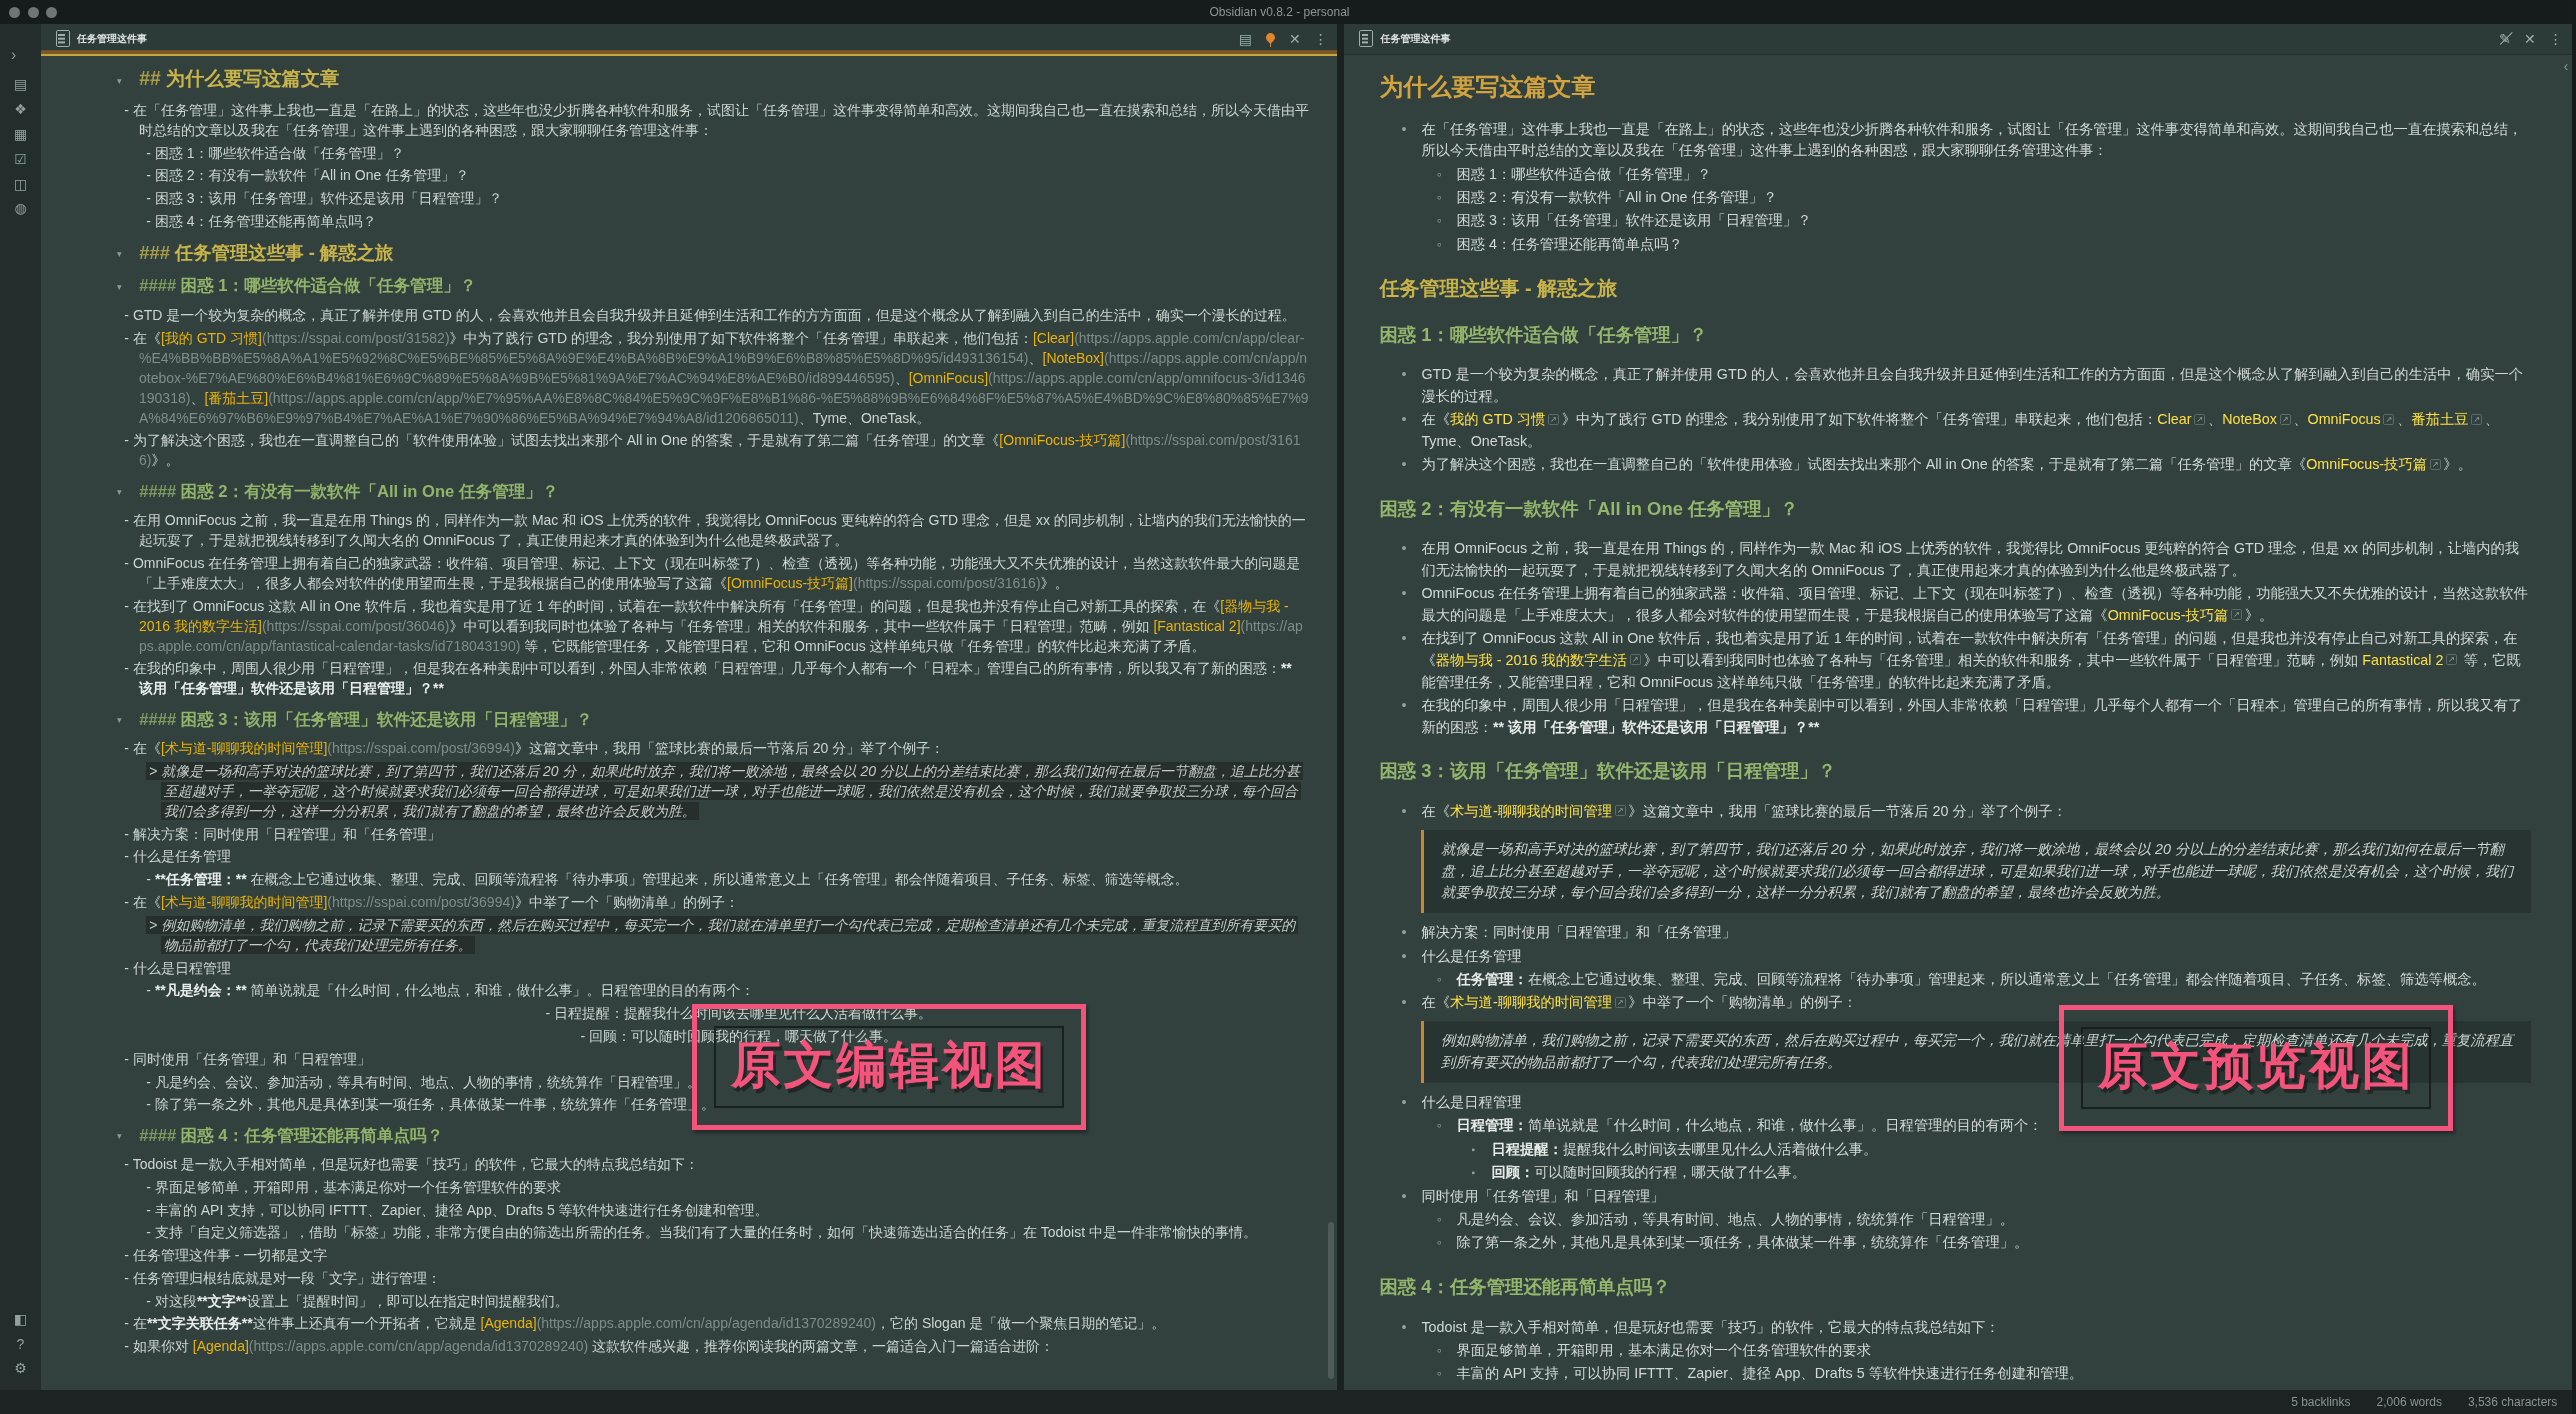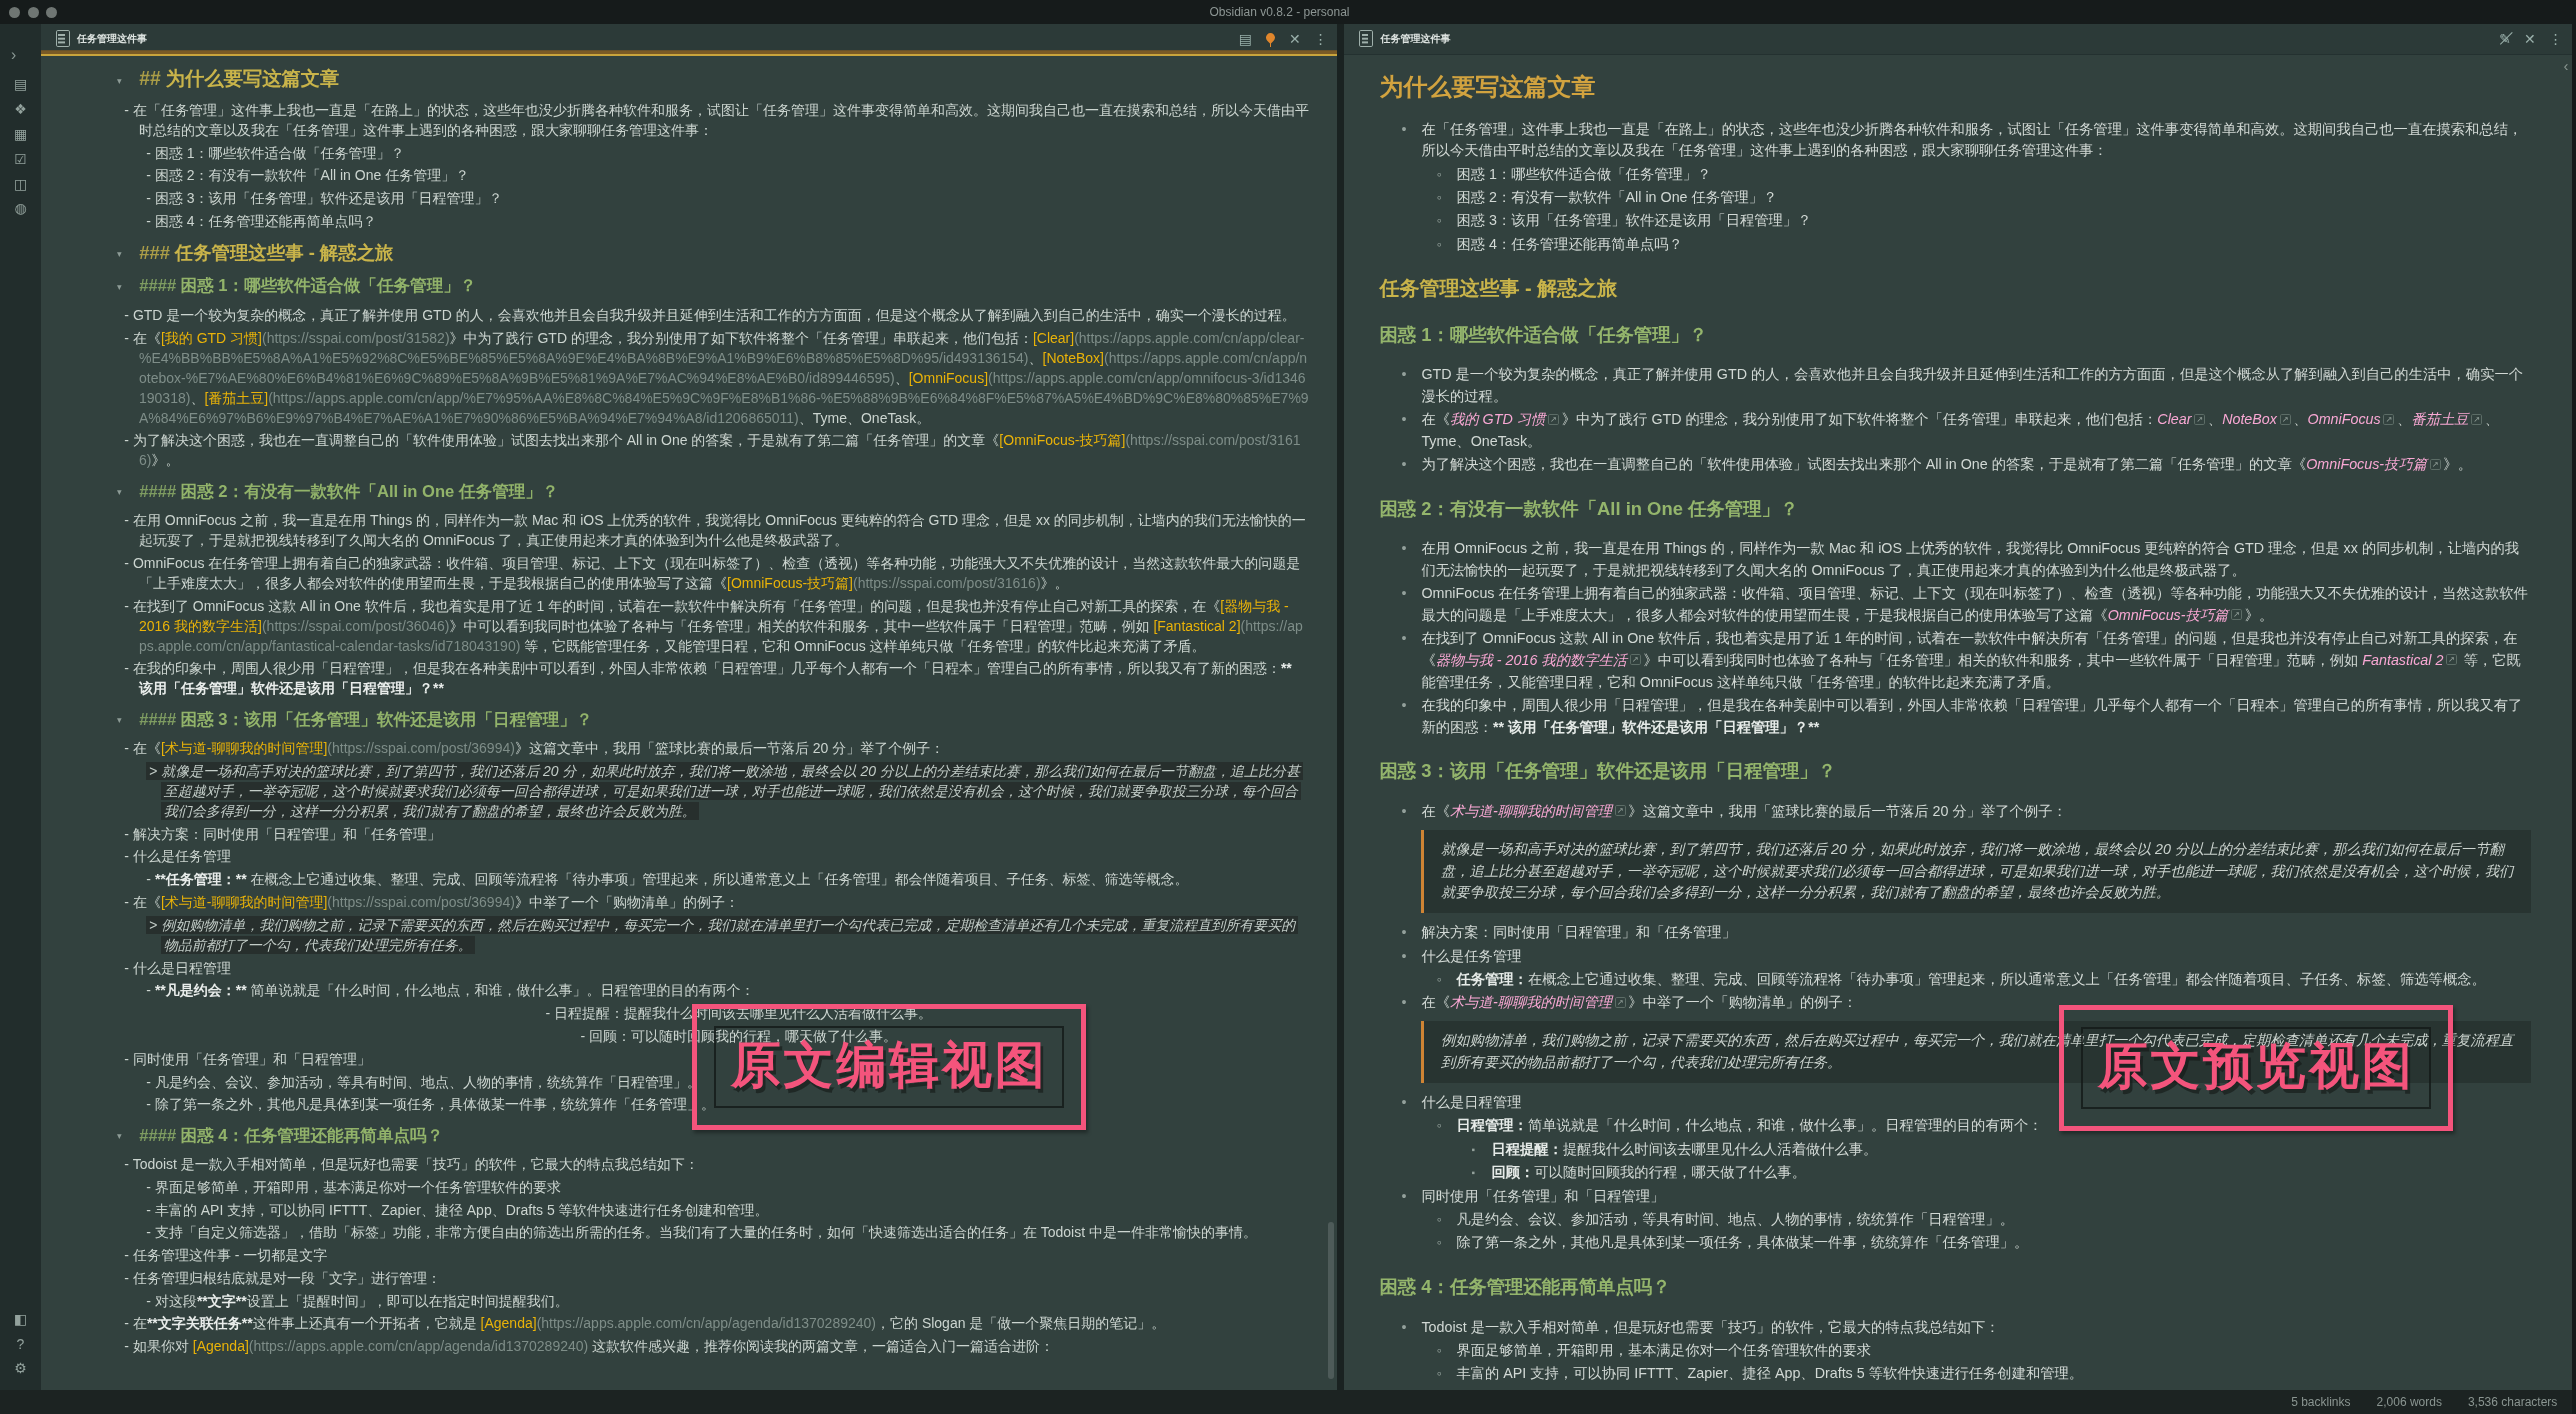--- a/index.html
+++ b/index.html
@@ -74,21 +74,21 @@
   .pv .li{position:relative;margin-bottom:1.8px;}
   .pv .l1{padding-left:42px;}
   .pv .l2{padding-left:77px;}
   .pv .l3{padding-left:112px;}
   .pv .li::before{position:absolute;color:#93a09b;}
   .pv .l1::before{content:"•";left:22px;}
   .pv .l2::before{content:"◦";left:57px;}
   .pv .l3::before{content:"▪";left:92px;font-size:10px;}
   .pv .bq{margin:7.4px 0 9.2px 42px;padding:9.2px 16.6px;background:rgba(0,0,0,.2);
           border-left:3.7px solid #cf8434;font-style:italic;color:#ccd4cf;}
-  .s-a{color:#f9a8d4;font-style:italic;cursor:pointer;}
+  .s-a{color:#fde047;cursor:pointer;}
   .ext{font-size:8.3px;color:#96a39d;border:0.9px solid #5c6c66;border-radius:1.8px;padding:0 0.9px;
        margin:0 2.8px;vertical-align:2.8px;font-style:normal;display:inline-block;line-height:9.2px;}
   .pv .s-b{color:#e6ebe8;}
   .collapse-right{position:absolute;right:3.7px;top:3.7px;color:#8a9791;font-size:14.7px;cursor:pointer;}
 
   
   .stamp{position:absolute;border:5.5px solid #f4547c;padding:17px;z-index:5;
          box-shadow:1.8px 2.8px 3.7px rgba(0,0,0,.35);}
   .stamp-inner{border:2.8px solid rgba(18,23,22,.75);padding:3.7px 14.7px 7.4px;}
   .stamp-text{font-size:50px;font-weight:bold;color:#f4547c;letter-spacing:2.8px;

